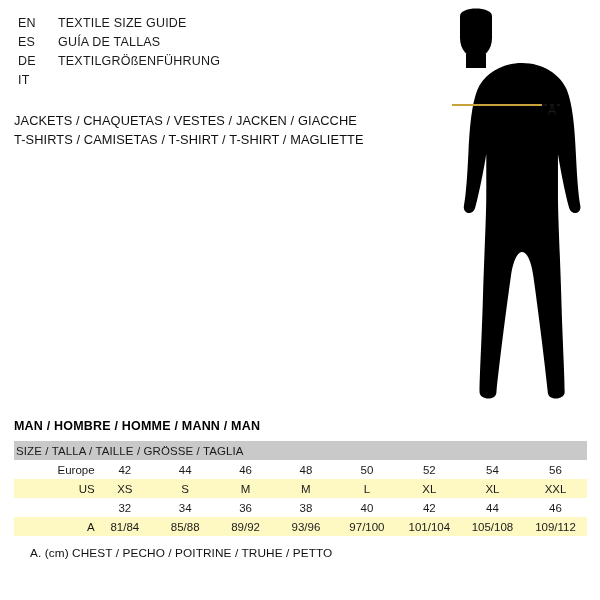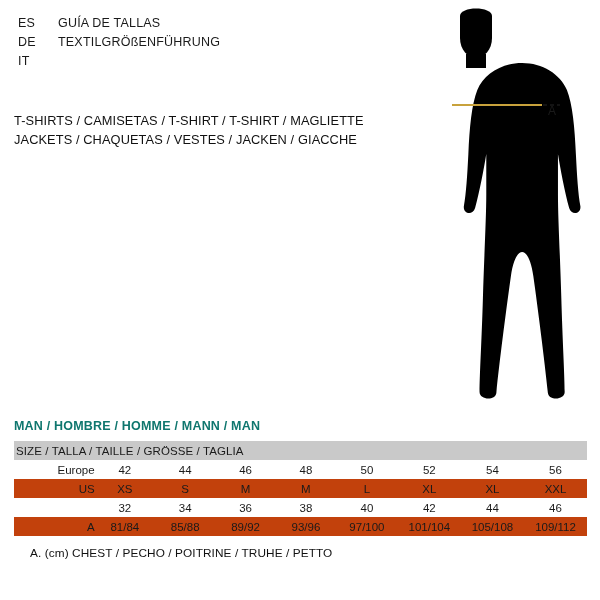--- a/index.html
+++ b/index.html
@@ -77,21 +77,21 @@
   }
 
   
   .section-title {
     position: absolute;
     left: 14px;
     top: 419px;
     font-size: 12.5px;
     font-weight: bold;
     letter-spacing: 0.2px;
-    color: #0f766e;
+    color: #000000;
     white-space: nowrap;
   }
 
   
   .table-wrap {
     position: absolute;
     left: 14px;
     top: 441px;
     width: 573px;
   }
@@ -106,21 +106,21 @@
     height: 19px;
     vertical-align: middle;
   }
   .row-header td {
     background: #c9c9c9;
     font-weight: normal;
     font-size: 11.5px;
     letter-spacing: 0.1px;
   }
   .row-shade td {
-    background: #c2410c;
+    background: #fef9c3;
   }
   .row-plain td {
     background: #ffffff;
   }
   .col-label {
     width: 90px;
     padding-left: 2px !important;
     text-align: right;
   }
   .cell {
@@ -144,35 +144,39 @@
     margin-left: 16px;
   }
 </style>
 </head>
 <body>
 
 <div class="page">
 
   <div class="lang-block">
     <div class="lang-row">
+      <span class="lang-code">EN</span>
+      <span class="lang-text">TEXTILE SIZE GUIDE</span>
+    </div>
+    <div class="lang-row">
       <span class="lang-code">ES</span>
       <span class="lang-text">GUÍA DE TALLAS</span>
     </div>
     <div class="lang-row">
       <span class="lang-code">DE</span>
       <span class="lang-text">TEXTILGRÖßENFÜHRUNG</span>
     </div>
     <div class="lang-row">
       <span class="lang-code">IT</span>
     </div>
   </div>
 
   <div class="cat-block">
+    <div class="cat-line">JACKETS / CHAQUETAS / VESTES / JACKEN / GIACCHE</div>
     <div class="cat-line">T-SHIRTS / CAMISETAS / T-SHIRT / T-SHIRT / MAGLIETTE</div>
-    <div class="cat-line">JACKETS / CHAQUETAS / VESTES / JACKEN / GIACCHE</div>
   </div>
 
   <div class="figure-wrap">
     <svg width="200" height="400" viewBox="0 0 200 400">
 
       <path d="M60 8 C60 -2 92 -2 92 8 L92 30 C92 42 84 50 76 50 C68 50 60 42 60 30 Z" fill="#000000"></path>
 
       <path d="M66 46 L86 46 L86 60 L66 60 Z" fill="#000000"></path>
 
       <path d="M76 55

